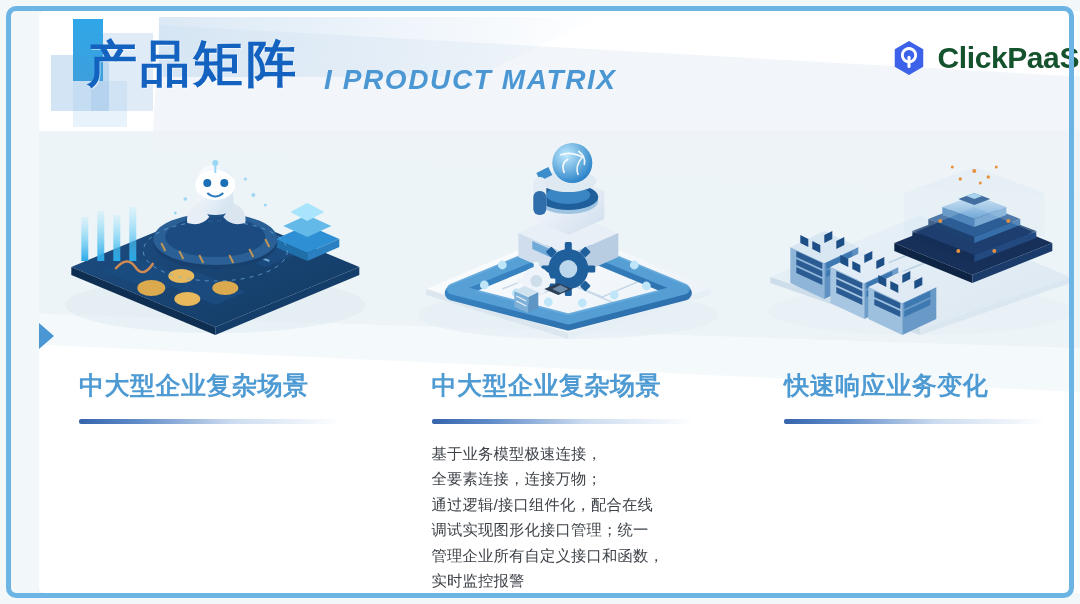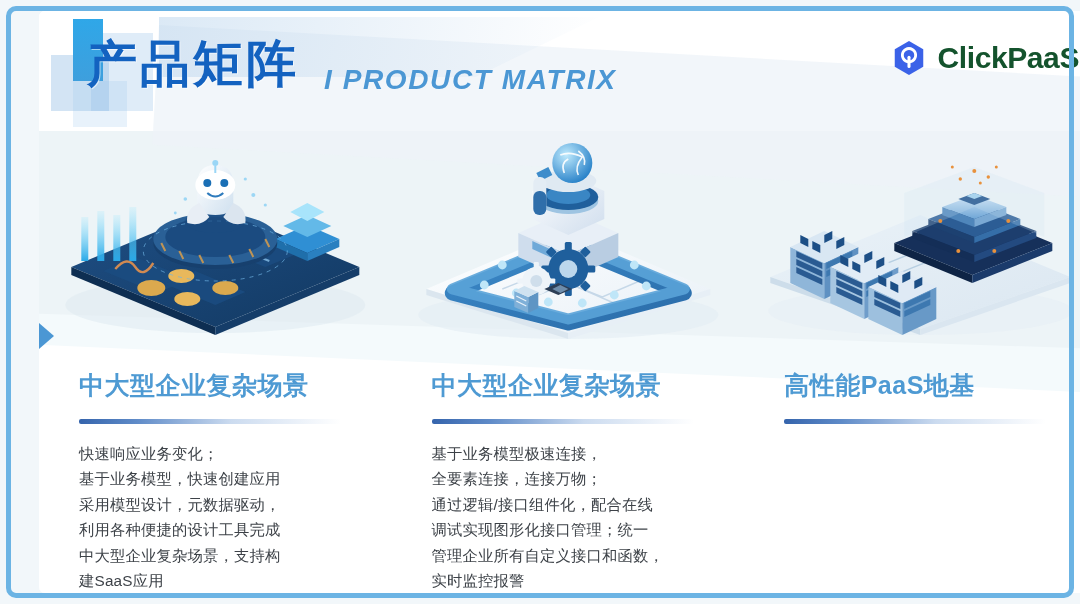--- a/index.html
+++ b/index.html
@@ -332,26 +332,20 @@
               <circle cx="214" cy="62" r="2"></circle>
                 <circle cx="226" cy="72" r="1.6"></circle>
                 <circle cx="206" cy="46" r="1.6"></circle>
               <circle cx="146" cy="66" r="1.8"></circle>
                 <circle cx="136" cy="80" r="1.4"></circle>
             </g>
           </svg>
         </div>
         <div class="col-head">中大型企业复杂场景</div>
         <div class="col-rule"></div>
-        <div class="col-body">快速响应业务变化；
-基于业务模型，快速创建应用
-采用模型设计，元数据驱动，
-利用各种便捷的设计工具完成
-中大型企业复杂场景，支持构
-建SaaS应用</div>
       </div>
 
       <div class="col">
         <div class="art">
           <svg viewBox="0 0 352 210">
             <defs>
               <linearGradient id="g2slab" x1="0" y1="0" x2="1" y2="1">
                 <stop offset="0" stop-color="#ffffff"></stop>
                   <stop offset="1" stop-color="#e8f0f7"></stop>
               </linearGradient>
@@ -586,21 +580,21 @@
                 <g fill="#1d4f86">
                   <path d="M10 10 L18 14 L18 22 L10 18 Z"></path>
                     <path d="M22 16 L30 20 L30 28 L22 24 Z"></path>
                   <path d="M34 10 L42 6 L42 14 L34 18 Z"></path>
                     <path d="M46 16 L54 12 L54 20 L46 24 Z"></path>
                 </g>
               </g>
             </g>
           </svg>
         </div>
-        <div class="col-head">高性能PaaS地基</div>
+        <div class="col-head">快速响应业务变化</div>
         <div class="col-rule"></div>
       </div>
 
     </div>
 
     <div class="edge-tri"></div>
   </div>
 
   <div class="frame-border"></div>
 </div>

